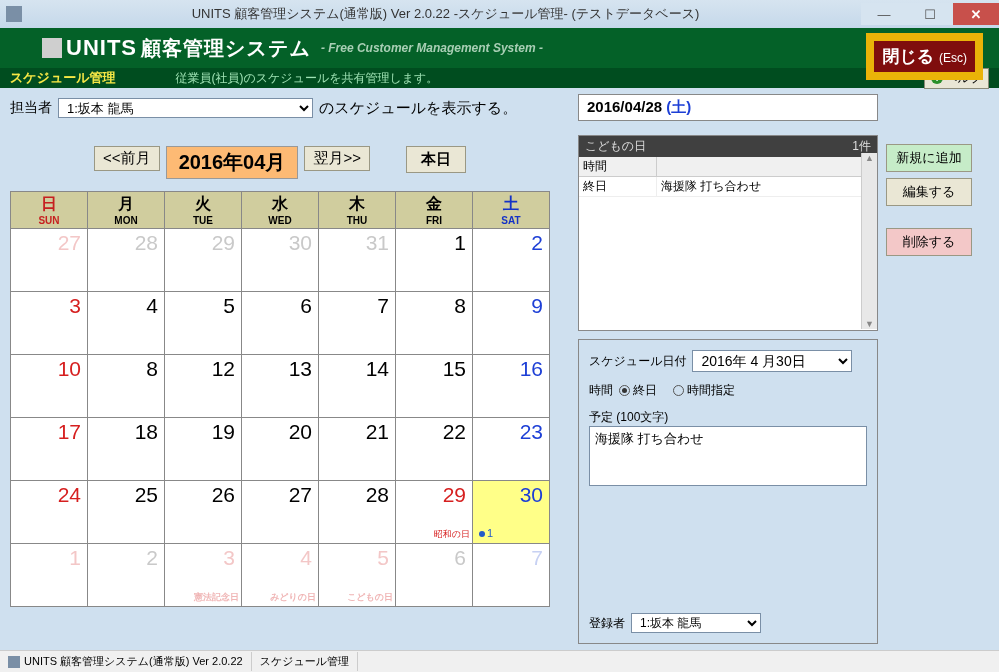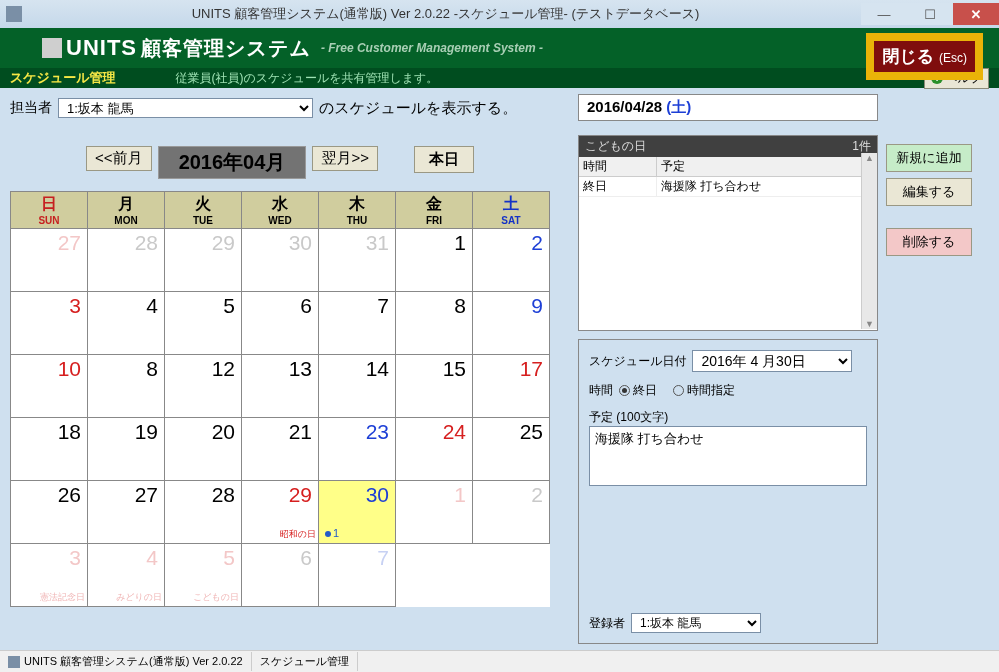--- a/index.html
+++ b/index.html
@@ -38,42 +38,42 @@
 .action-col { width: 92px; padding: 56px 4px 0 2px; display: flex; flex-direction: column; gap: 6px; }
 
 
 .person-row { display: flex; align-items: center; gap: 6px; margin-bottom: 28px; }
 .person-label { font-size: 14px; font-weight: normal; }
 .person-select { width: 255px; height: 20px; background: #fff; border: 1px solid #7a8fa6; font-size: 13px; padding: 0 4px; }
 .person-suffix { font-size: 15px; }
 
 .month-nav { display: flex; align-items: flex-start; justify-content: center; gap: 6px; margin-bottom: 12px; }
 .nav-btn { background: #eae7d5; border: 1px solid #9a9884; padding: 2px 8px; font-size: 15px; cursor: pointer; }
-.month-display { background: #737373; border: 1px solid #999; padding: 2px 20px; font-size: 20px; font-weight: bold; }
+.month-display { background: #fdba74; border: 1px solid #999; padding: 2px 12px; font-size: 20px; font-weight: bold; }
 .today-btn { background: #eae7d5; border: 1px solid #9a9884; padding: 3px 14px; font-size: 15px; font-weight: bold; cursor: pointer; margin-left: 30px; }
 
 
 .calendar { border: 0px solid #888; background: #fff; }
 .cal-head { display: grid; grid-template-columns: repeat(7, 1fr); background: #d0cd9e; border-top: 1px solid #888; border-left: 1px solid #888; }
 .cal-head .hcell { border-right: 1px solid #888; border-bottom: 1px solid #888; text-align: center; padding: 2px 0; }
 .hcell .jp { font-size: 16px; font-weight: bold; }
 .hcell .en { font-size: 10px; font-weight: bold; }
 .hcell.sun .jp, .hcell.sun .en { color: #c62020; }
 .hcell.sat .jp, .hcell.sat .en { color: #1432c6; }
 
 .cal-body { display: grid; grid-template-columns: repeat(7, 1fr); grid-auto-rows: 63px; border-left: 1px solid #888; }
 .dcell { border-right: 1px solid #888; border-bottom: 1px solid #888; position: relative; background: #fff; }
 .dnum { font-size: 21px; position: absolute; top: 2px; right: 6px; }
 .dcell.other .dnum { color: #c9c9c9; }
 .dcell.other.sun .dnum, .dcell.other.hol .dnum { color: #f3c7c7; }
 .dcell.other.sat .dnum { color: #c7d1f3; }
 .dcell.sun .dnum, .dcell.hol .dnum { color: #d61f1f; }
 .dcell.sat .dnum { color: #1d3fd6; }
 .dcell .holiday { position: absolute; bottom: 2px; right: 2px; font-size: 9px; color: #d61f1f; }
-.dcell.other .holiday { color: #f0b6b6; }
+.dcell.other .holiday { color: #f0b6b6; font-weight: bold; }
 .dcell.selected { background: #ffff88; }
 .dcell .indicator { position: absolute; bottom: 4px; left: 6px; font-size: 11px; color: #235bc8; }
 .dcell .bullet { width: 6px; height: 6px; background: #235bc8; border-radius: 50%; display: inline-block; vertical-align: middle; margin-right: 2px; }
 
 
 .date-header { background: #fff; border: 1px solid #888; padding: 3px 8px; font-size: 15px; font-weight: bold; margin-bottom: 14px; }
 .date-header .dow { color: #1d3fd6; }
 
 .sched-box { border: 1px solid #888; background: #fff; height: 196px; display: flex; flex-direction: column; margin-bottom: 8px; position: relative; }
 .sched-title { background: #404040; color: #ddd; font-size: 12px; padding: 2px 6px; display: flex; justify-content: space-between; }
@@ -246,34 +246,40 @@
           </div>
           <div class="dcell ">
             <div class="dnum">13</div>
           </div>
           <div class="dcell ">
             <div class="dnum">14</div>
           </div>
           <div class="dcell ">
             <div class="dnum">15</div>
           </div>
+          <div class="dcell sat">
+            <div class="dnum">16</div>
+          </div>
           <div class="dcell sun">
             <div class="dnum">17</div>
           </div>
           <div class="dcell ">
             <div class="dnum">18</div>
           </div>
           <div class="dcell ">
             <div class="dnum">19</div>
           </div>
           <div class="dcell ">
             <div class="dnum">20</div>
           </div>
           <div class="dcell ">
             <div class="dnum">21</div>
+          </div>
+          <div class="dcell ">
+            <div class="dnum">22</div>
           </div>
           <div class="dcell sat">
             <div class="dnum">23</div>
           </div>
           <div class="dcell sun">
             <div class="dnum">24</div>
           </div>
           <div class="dcell ">
             <div class="dnum">25</div>
           </div>
@@ -329,21 +335,20 @@
         <span class="dow">(土)</span>
       </div>
 
       <div class="sched-box">
         <div class="sched-title">
           <span>こどもの日</span>
           <span>1件</span>
         </div>
         <div class="sched-head">
           <div class="col time">時間</div>
-          <div class="col plan">予定</div>
         </div>
         <div class="sched-rows" id="sched-rows">
             <div class="sched-row">
               <div class="c time">終日</div>
               <div class="c plan">海援隊 打ち合わせ</div>
             </div>
           </div>
         <div class="sched-scroll">
             <span>▲</span>
             <span>▼</span>

